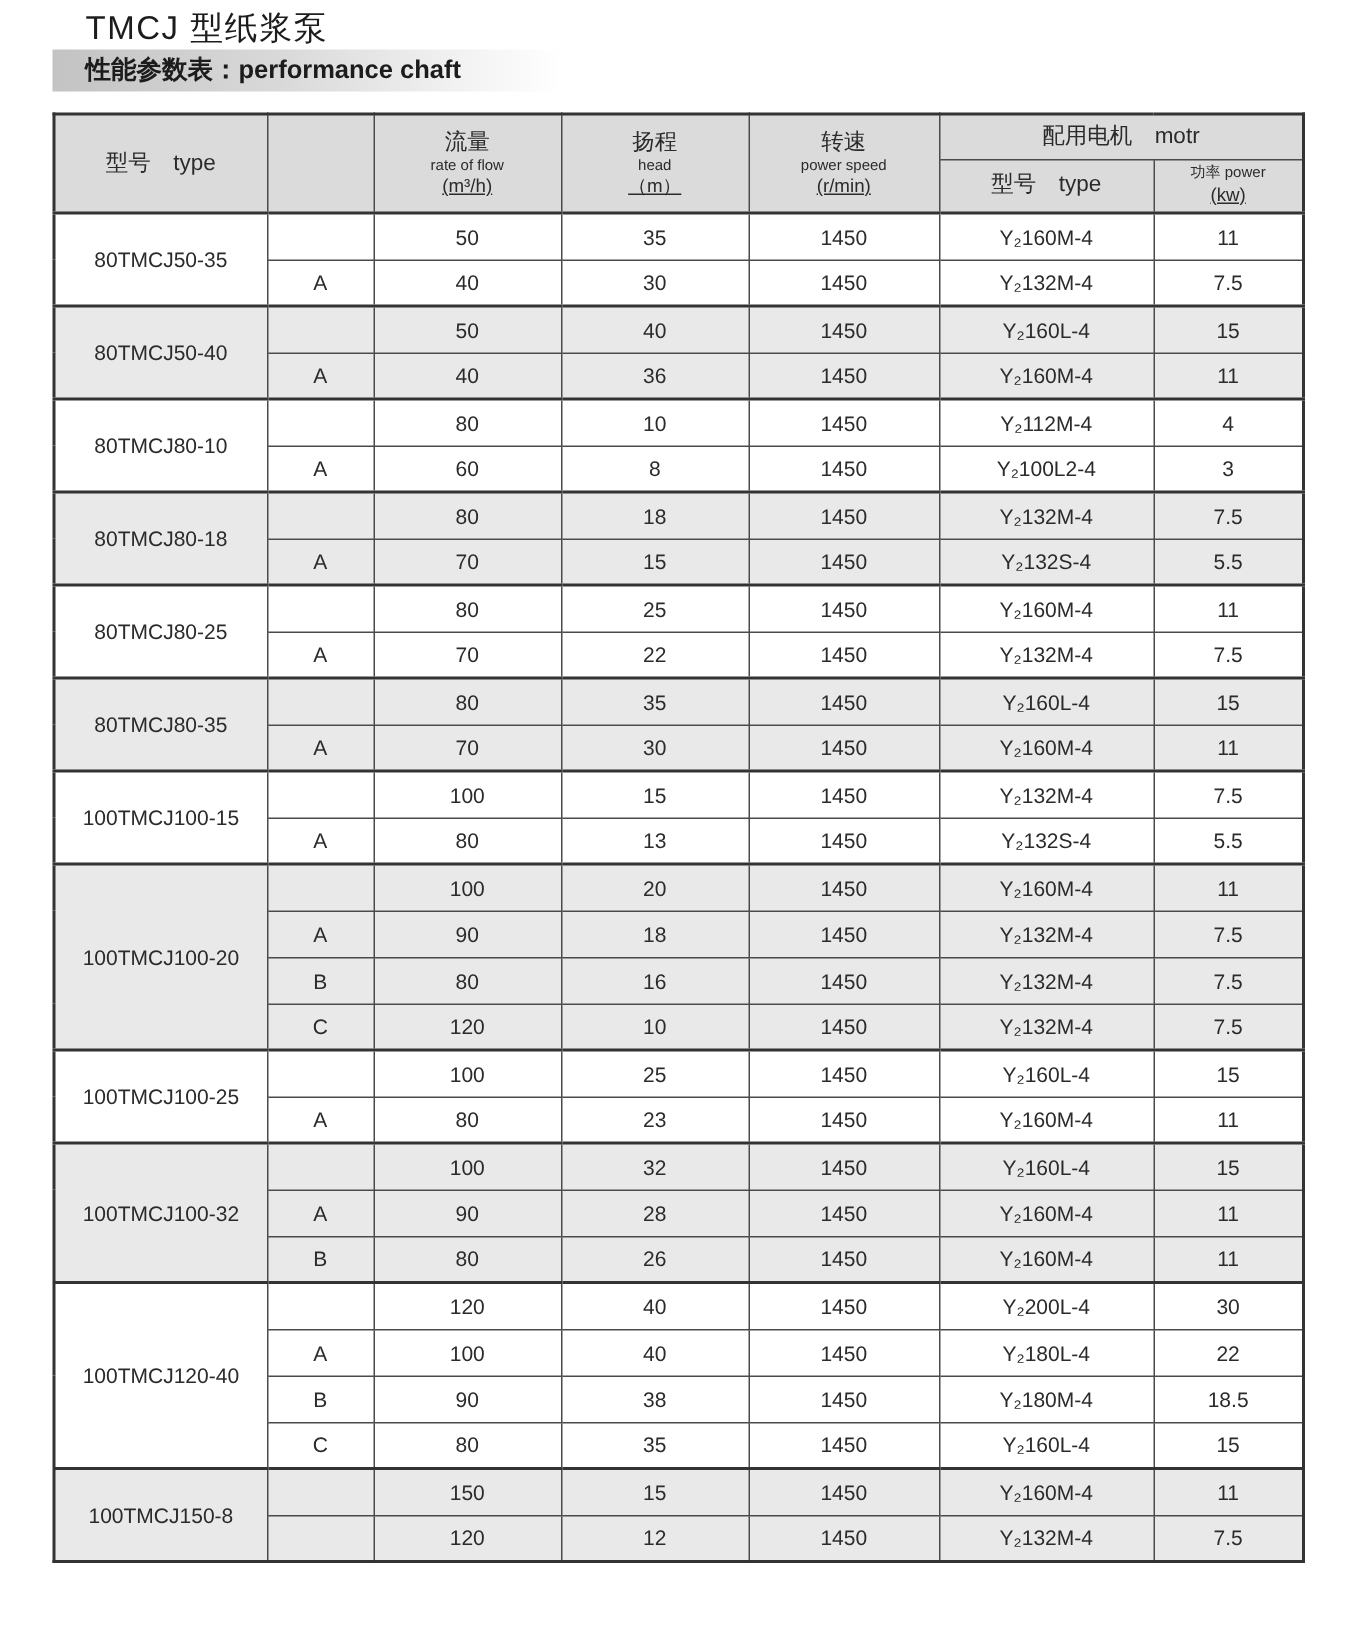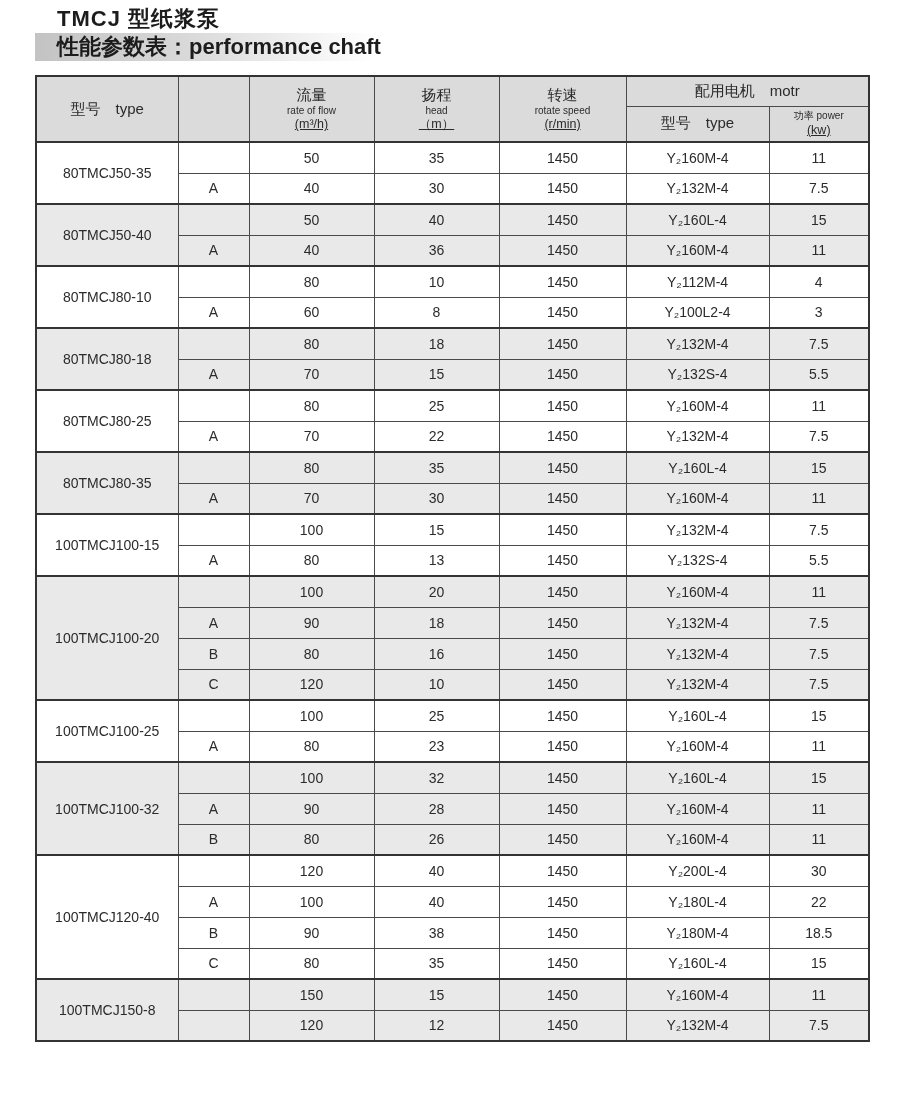--- a/index.html
+++ b/index.html
@@ -8,39 +8,39 @@
     background: #ffffff;
     font-family: "Liberation Sans", "DejaVu Sans", sans-serif;
     color: #2b2b2b;
     overflow: hidden;
   }
   .page { position: relative; width: 900px; height: 1094px; padding: 5px 32px 0 35px; }
 
   .page-title {
     margin-left: 22px;
     font-size: 22px;
-    font-weight: bold;
+    font-weight: normal;
     letter-spacing: 1px;
     color: #1c1c1c;
     line-height: 28px;
   }
   .page-subtitle {
     margin-left: 22px;
     font-size: 14px;
     color: #1c1c1c;
     line-height: 20px;
     margin-bottom: 6px;
   }
   .section-banner {
     width: 340px;
     height: 28px;
     line-height: 28px;
     padding-left: 22px;
     background: linear-gradient(90deg, #c3c3c3 0%, #d9d9d9 45%, #f2f2f2 80%, #ffffff 100%);
-    font-size: 22px;
+    font-size: 17px;
     font-weight: 600;
     color: #1c1c1c;
     margin-bottom: 14px;
     white-space: nowrap;
   }
 
   table.perf {
     border-collapse: collapse;
     table-layout: fixed;
     width: 833px;
@@ -96,21 +96,21 @@
           <div class="ln-en">rate of flow</div>
           <div class="ln-unit">(m³/h)</div>
         </th>
         <th rowspan="2">
           <div class="ln">扬程</div>
           <div class="ln-en">head</div>
           <div class="ln-unit">（m）</div>
         </th>
         <th rowspan="2">
           <div class="ln">转速</div>
-          <div class="ln-en">rotate speed</div>
+          <div class="ln-en">power speed</div>
           <div class="ln-unit">(r/min)</div>
         </th>
         <th colspan="2">
           <div class="ln">配用电机　motr</div>
         </th>
       </tr>
       <tr class="h2">
         <th>
           <div class="ln">型号　type</div>
         </th>

